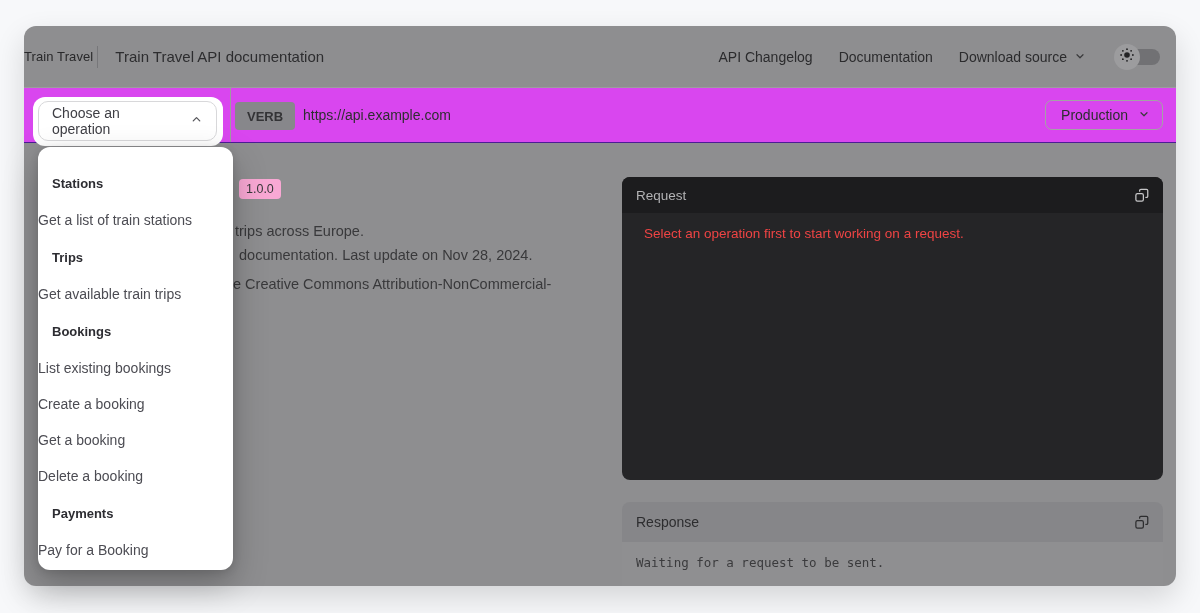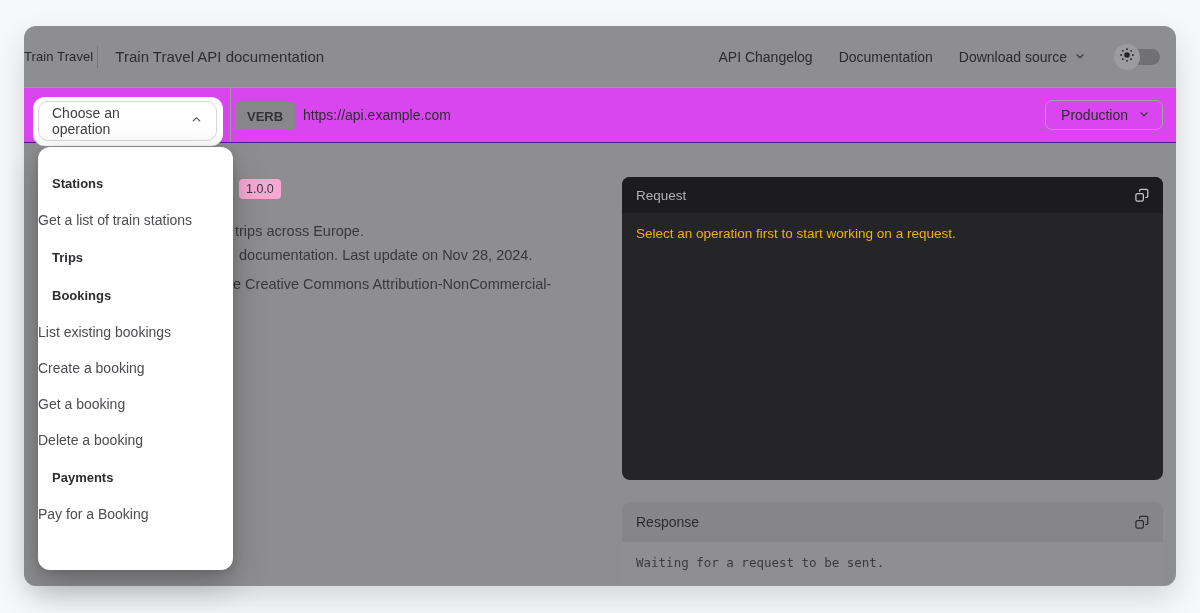--- a/index.html
+++ b/index.html
@@ -64,21 +64,21 @@
 
   
   .request-panel {
     position: absolute; left: 598px; top: 151px; width: 541px; height: 303px;
     border-radius: 8px; overflow: hidden; background: #252527;
   }
   .request-header {
     height: 36px; background: #1c1c1e; display: flex; align-items: center;
     padding: 0 14px; font-size: 13.5px; color: #b3b3b5;
   }
-  .request-body { padding: 13px 14px; font-size: 13.5px; color: #eab308; }
+  .request-body { padding: 13px 22px; font-size: 13.5px; color: #ef4444; }
 
   
   .response-panel {
     position: absolute; left: 598px; top: 476px; width: 541px; height: 84px;
     border-radius: 8px 8px 0 0; overflow: hidden; background: #8f8f91;
   }
   .response-header {
     height: 40px; background: #868689; display: flex; align-items: center;
     padding: 0 14px; font-size: 14px; color: #2d2d2f;
   }
@@ -217,20 +217,21 @@
         <path d="M6 14.5l6-6 6 6"></path>
       </svg>
   </span>
 </div>
 
 <div class="menu-panel">
   <div class="menu-group-label">Stations</div>
   <div class="menu-item">Get a list of train stations</div>
 
   <div class="menu-group-label">Trips</div>
+  <div class="menu-item">Get available train trips</div>
 
   <div class="menu-group-label">Bookings</div>
   <div class="menu-item">List existing bookings</div>
   <div class="menu-item">Create a booking</div>
   <div class="menu-item">Get a booking</div>
   <div class="menu-item">Delete a booking</div>
 
   <div class="menu-group-label">Payments</div>
   <div class="menu-item">Pay for a Booking</div>
 </div>

